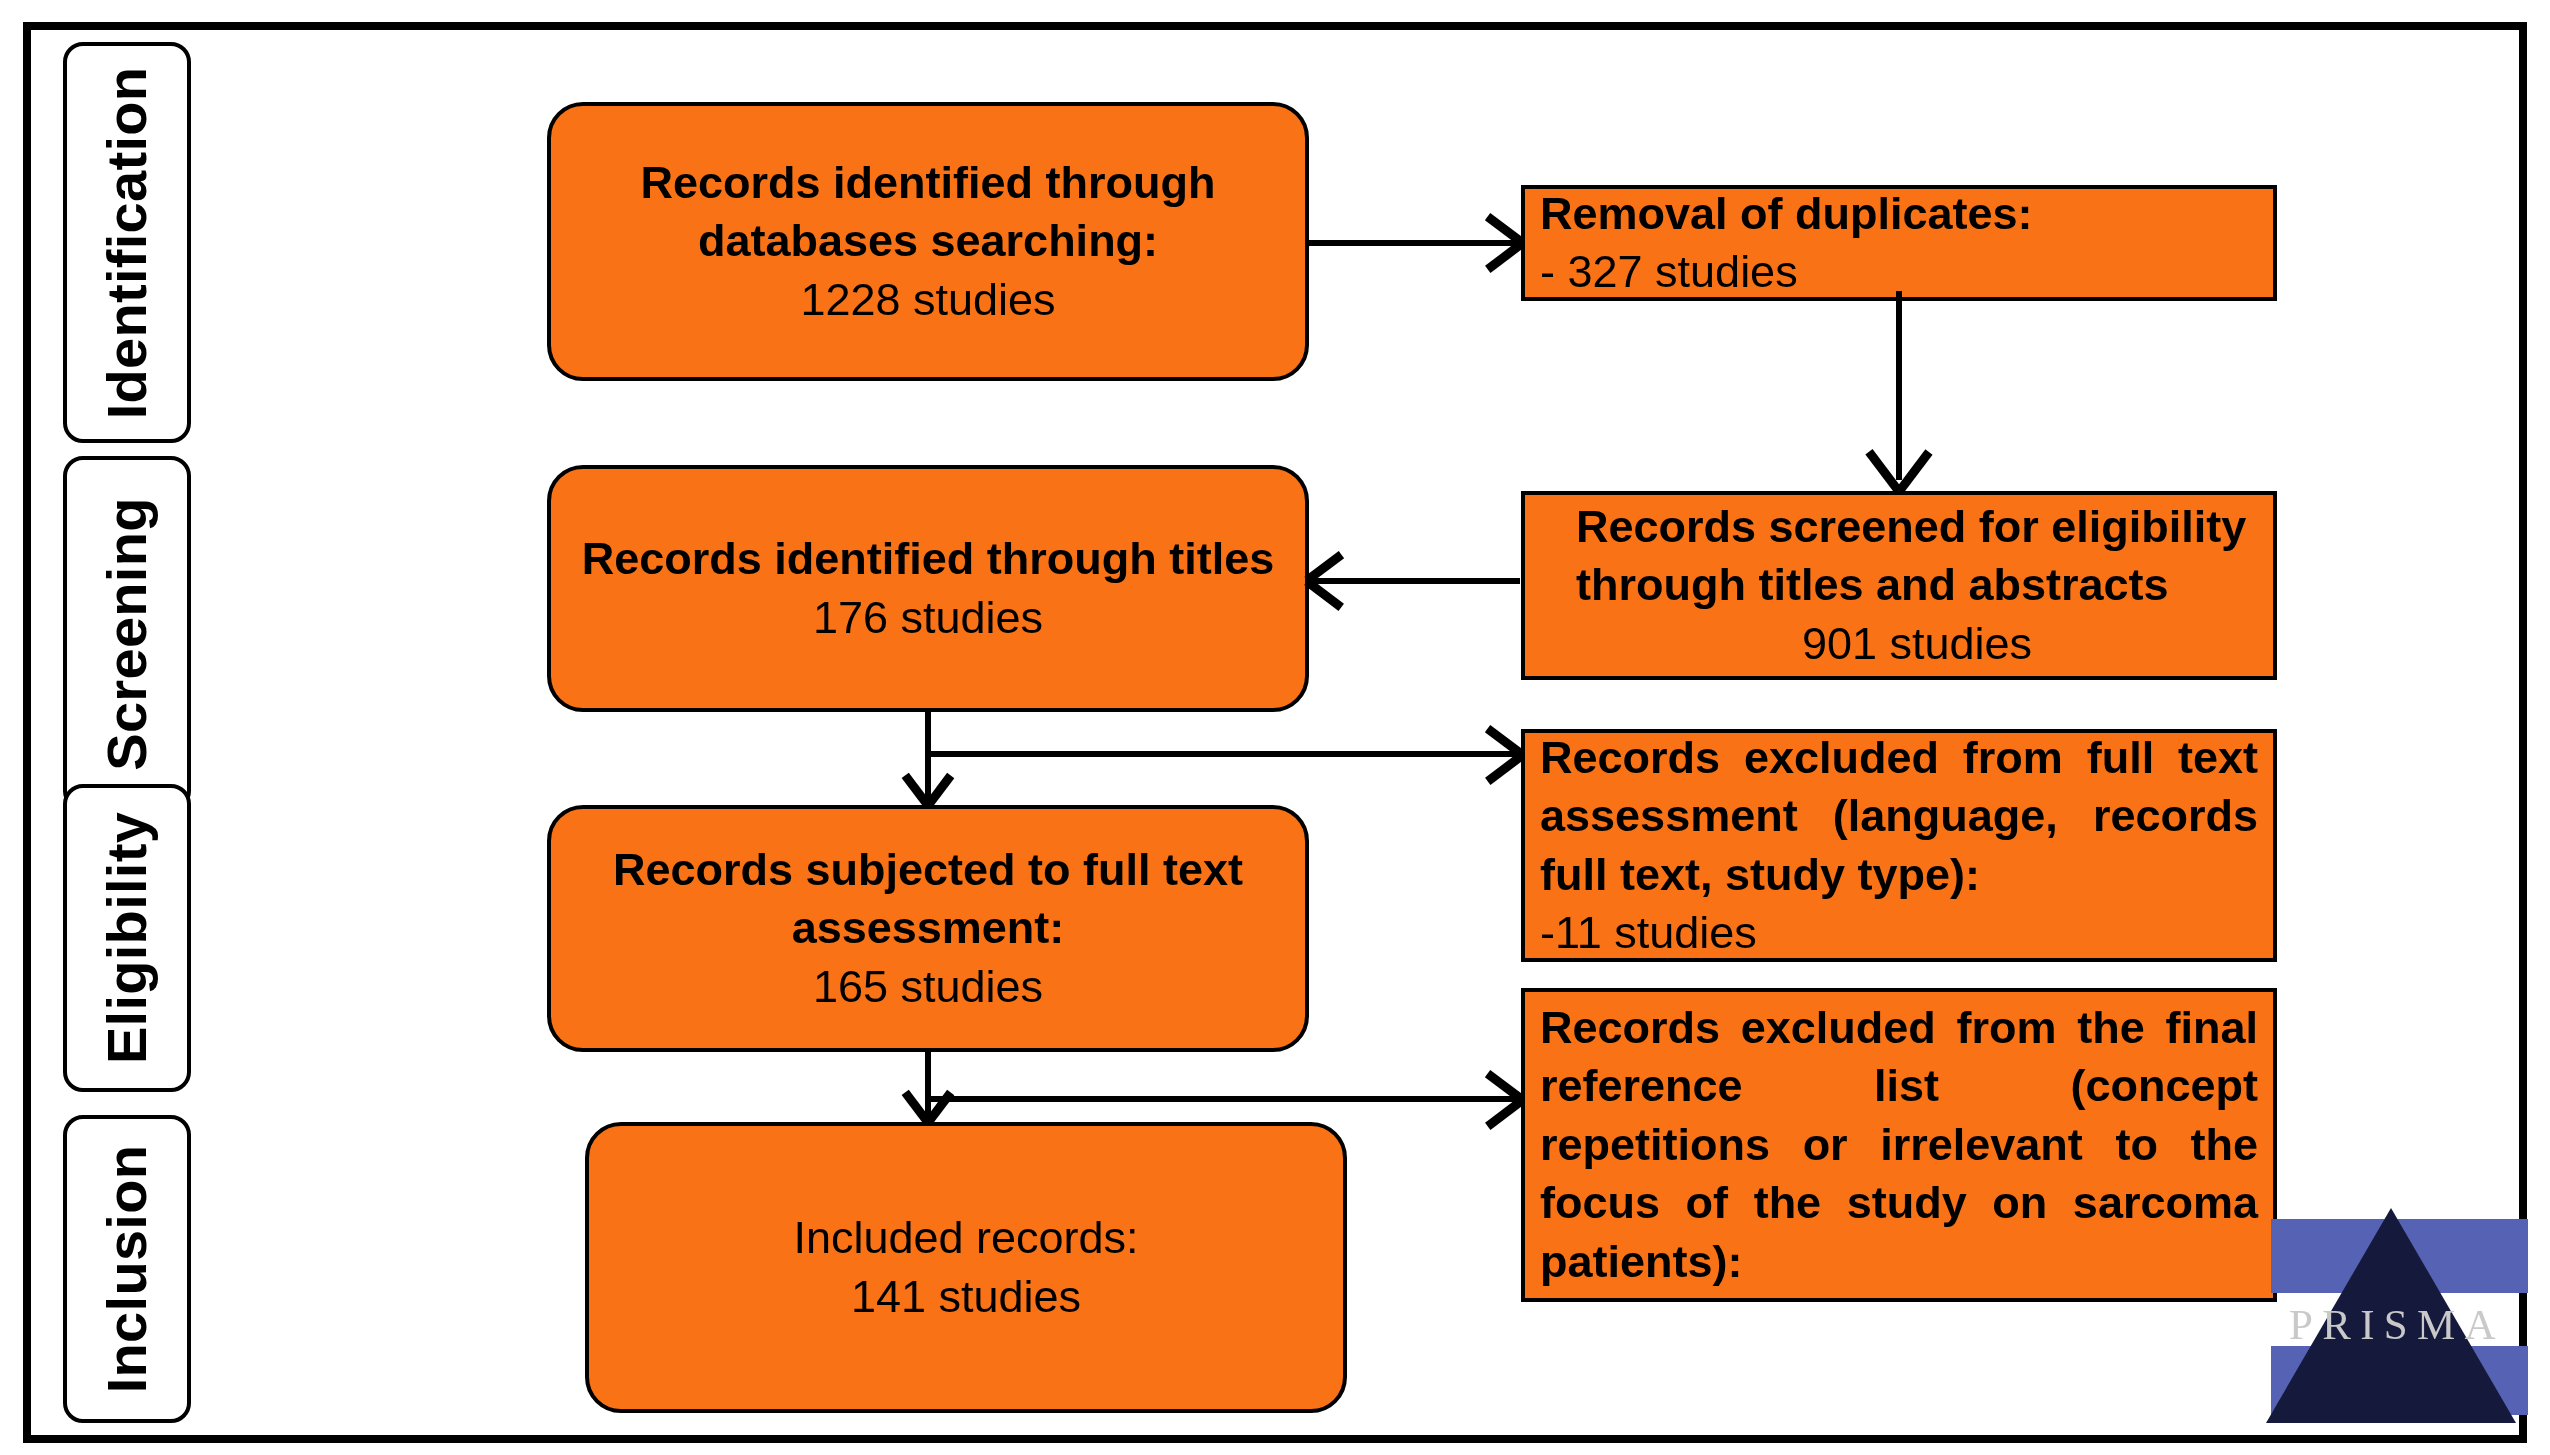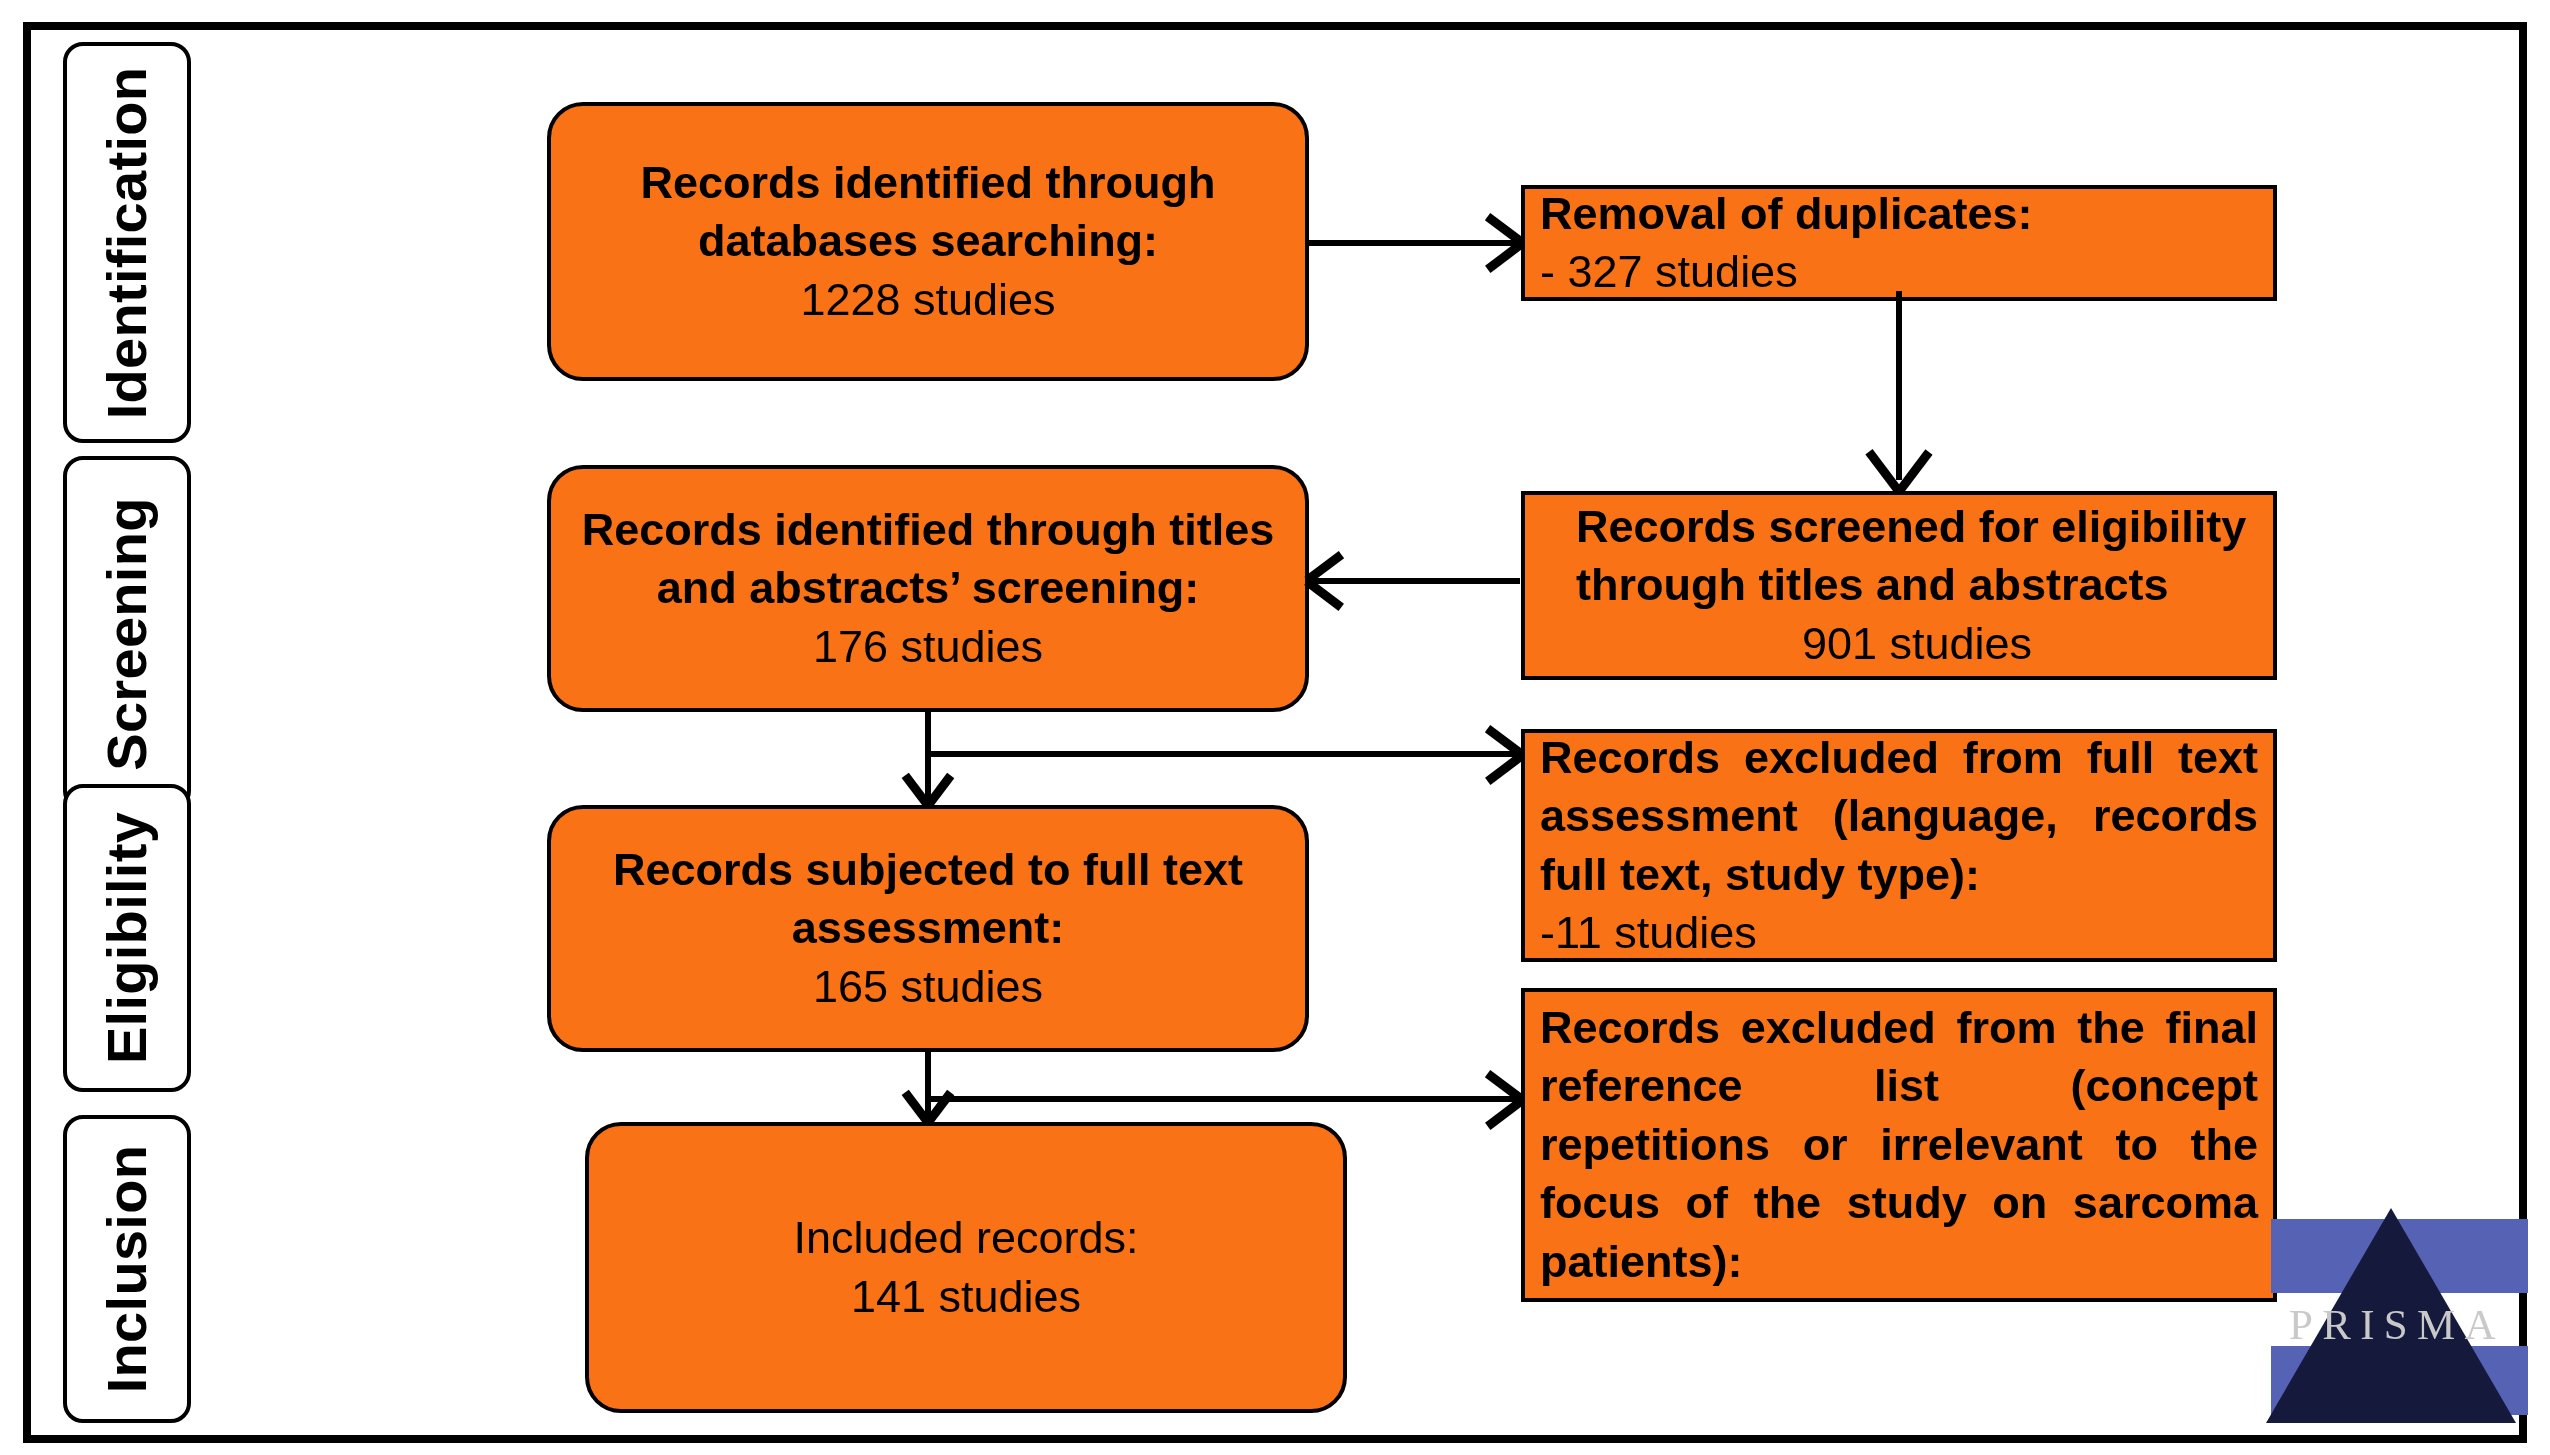--- a/index.html
+++ b/index.html
@@ -99,21 +99,20 @@
   </div>
 
   <div class="box rounded" style="left:547px;top:102px;width:762px;height:279px;">
     <div class="ln bold t-center pad-c">Records identified through</div>
     <div class="ln bold t-center pad-c">databases searching:</div>
     <div class="ln reg t-center pad-c">1228 studies</div>
   </div>
 
   <div class="box rounded" style="left:547px;top:465px;width:762px;height:247px;">
     <div class="ln bold t-center pad-c">Records identified through titles</div>
-    <div class="ln bold t-center pad-c">and abstracts’ screening:</div>
     <div class="ln reg t-center pad-c">176 studies</div>
   </div>
 
   <div class="box rounded" style="left:547px;top:805px;width:762px;height:247px;">
     <div class="ln bold t-center pad-c">Records subjected to full text</div>
     <div class="ln bold t-center pad-c">assessment:</div>
     <div class="ln reg t-center pad-c">165 studies</div>
   </div>
 
   <div class="box rounded" style="left:547px;top:1122px;width:762px;height:291px;margin-left:38px;">

